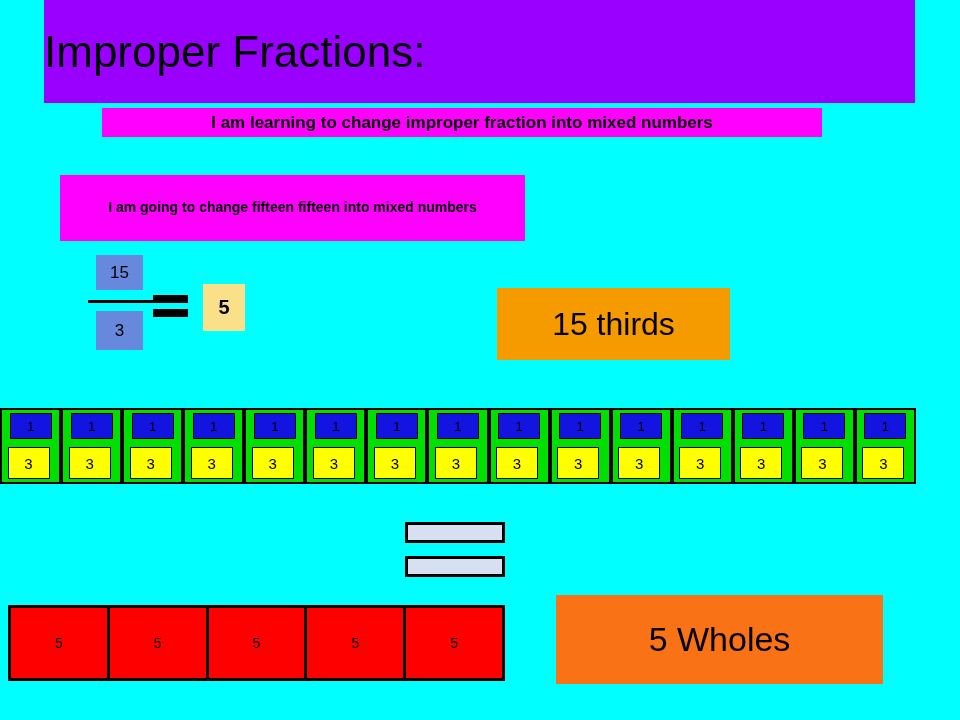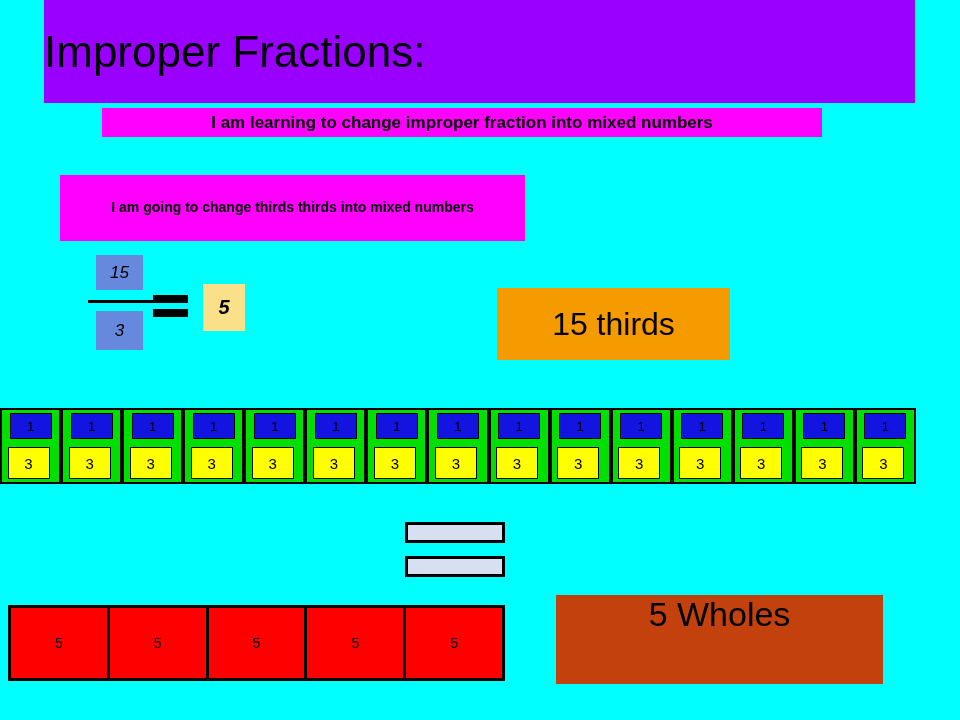--- a/index.html
+++ b/index.html
@@ -78,21 +78,20 @@
     line-height: 1.25;
   }
 
   
   #fraction-group {
     position: absolute;
     left: 88px;
     top: 255px;
     width: 175px;
     height: 95px;
-    font-style: italic;
   }
   .frac-num-box, .frac-den-box {
     position: absolute;
     background: #6688DD;
     display: flex;
     align-items: center;
     justify-content: center;
     color: #000000;
     font-size: 17px;
   }
@@ -247,22 +246,23 @@
   }
   .whole-cell:first-child { margin-left: 0; }
 
   
   #result-box {
     position: absolute;
     left: 556px;
     top: 595px;
     width: 327px;
     height: 89px;
-    background: #c2410c;
-    display: flex;
+    background: #f97316;
+    display: flex;
+    align-items: center;
     justify-content: center;
   }
   #result-text {
     color: #000000;
     font-size: 34px;
     white-space: nowrap;
   }
 </style>
 </head>
 <body>
@@ -271,21 +271,21 @@
 
   <div id="title-box">
     <div id="title-text">Improper Fractions:</div>
   </div>
 
   <div id="objective-box">
     <div id="objective-text">I am learning to change improper fraction into mixed numbers</div>
   </div>
 
   <div id="task-box">
-    <div id="task-text">I am going to change thirds thirds into mixed numbers</div>
+    <div id="task-text">I am going to change fifteen fifteen into mixed numbers</div>
   </div>
 
   <div id="fraction-group">
     <div class="frac-num-box">
       <span>15</span>
     </div>
     <div id="frac-bar"></div>
     <div class="frac-den-box">
       <span>3</span>
     </div>

